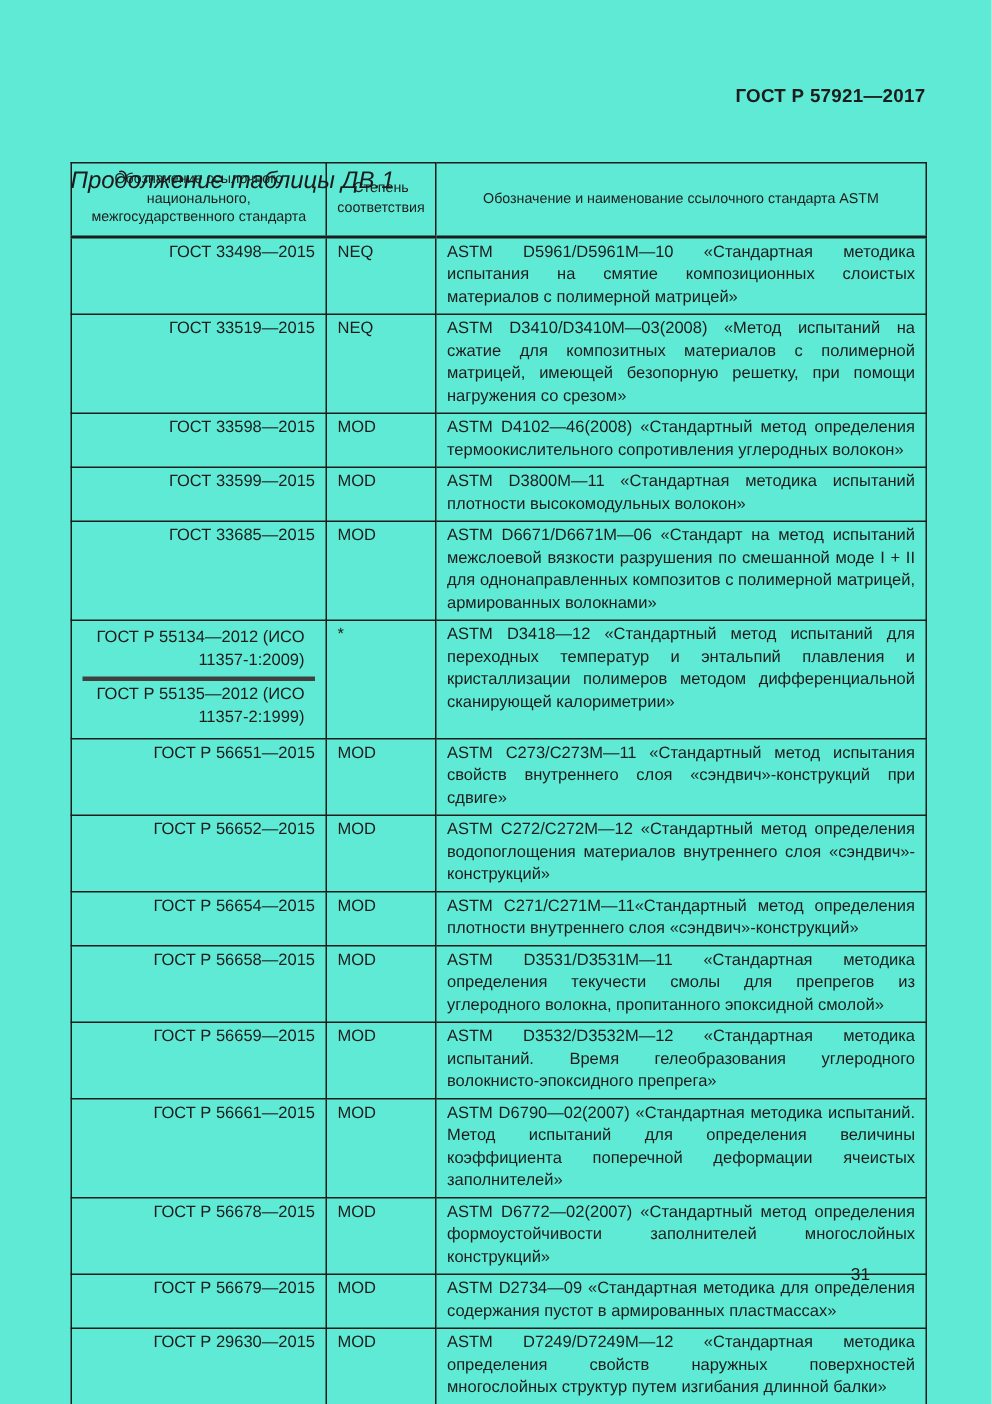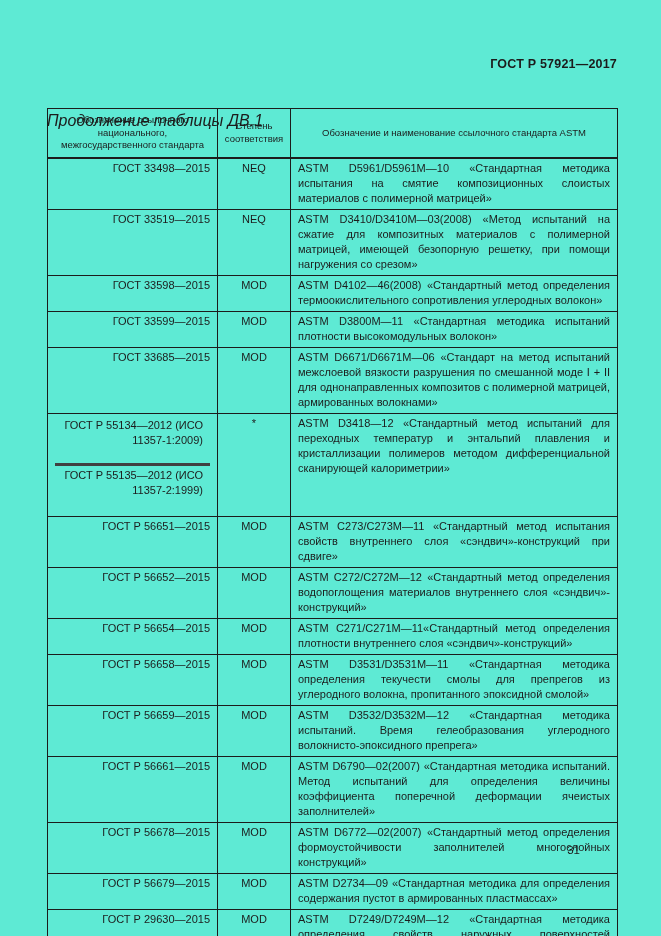--- a/index.html
+++ b/index.html
@@ -53,24 +53,24 @@
     vertical-align: middle;
     padding: 5px 6px;
     height: 42px;
   }
   table.std-table td {
     font-size: 11px;
     line-height: 15px;
     padding: 2px 7px 3px 7px;
   }
   td.c-gost { text-align: right; }
-  td.c-deg  { text-align: center; }
+  td.c-deg  { }
   td.c-astm { text-align: justify; margin-left: 36px; }
   td.c-split { padding: 0; }
-  .subcell { padding: 2px 7px 15px 7px; min-height: 33px; }
+  .subcell { padding: 2px 7px 3px 7px; min-height: 33px; }
   .subcell.divided { border-top: 3px solid #404040; }
   .page-number {
     position: absolute;
     top: 844px; right: 81px;
     font-size: 11.5px;
   }
 </style>
 </head>
 <body>
 

